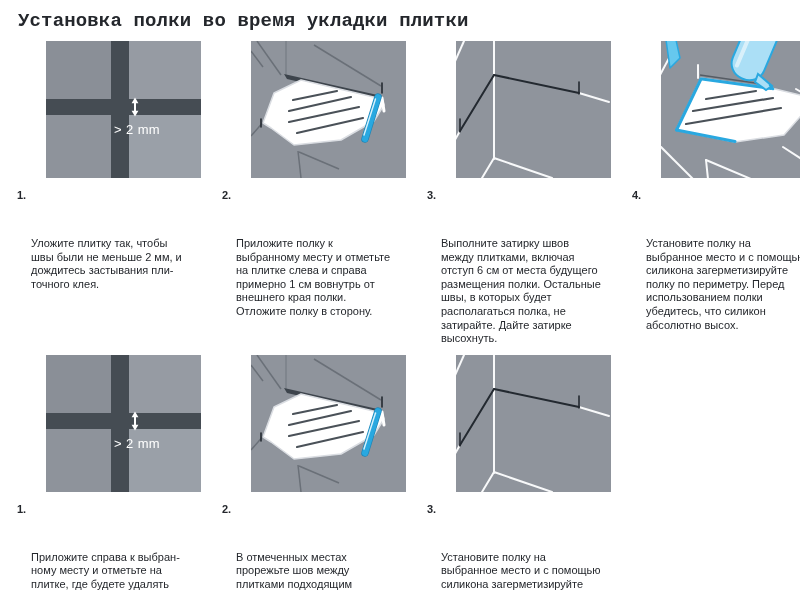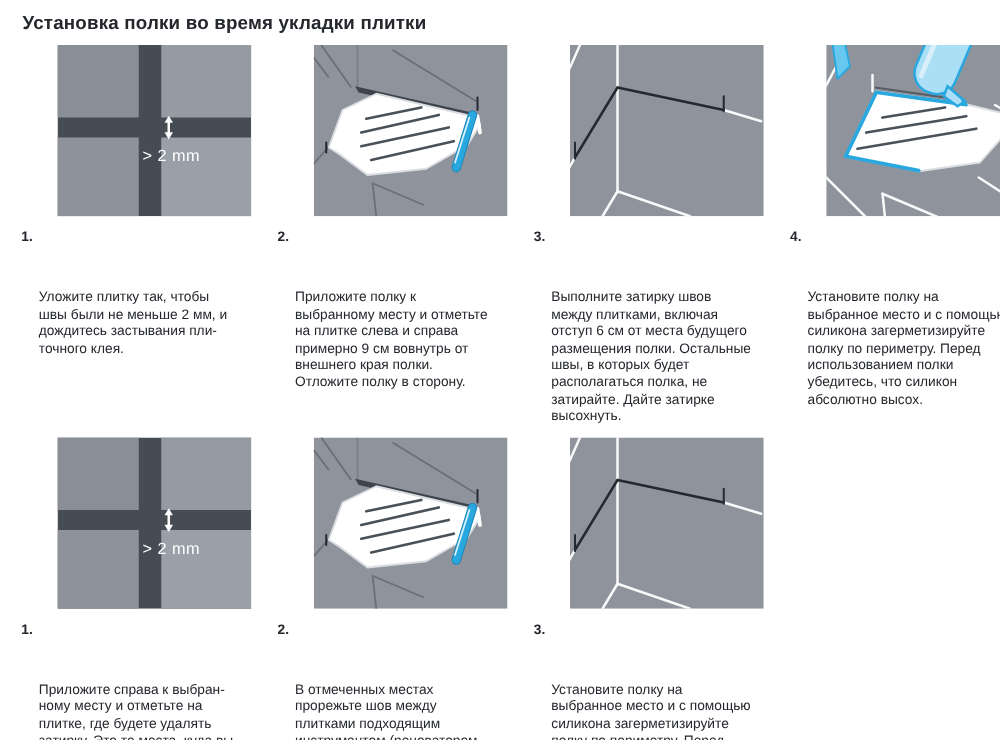--- a/index.html
+++ b/index.html
@@ -17,22 +17,22 @@
     --accent-blue-light:#abdff6;
     --label-white:#ffffff;
   }
   html,body{margin:0;padding:0;}
   body{
     width:800px;height:592px;overflow:hidden;background:#ffffff;
     font-family:"Liberation Sans", sans-serif;color:var(--text);
   }
   .sheet{padding:10px 5px 0 17px;}
   .section-title{
-    font-size:15px;font-weight:700;letter-spacing:.15px;
-    margin:0 0 9px 1px;color:var(--text);
+    font-size:19px;font-weight:700;letter-spacing:.15px;
+    margin:0 0 9px 1px;color:var(--text);font-family:Liberation Mono, monospace;
   }
   .section-after{margin-top:9px;}
   .steps-row{display:grid;grid-template-columns:repeat(4,190px);column-gap:15px;}
   .step{margin:0;}
   .illus-wrap{position:relative;width:155px;height:137px;margin-left:13px;padding-left:16px;}
   .illus{display:block;width:155px;height:137px;}
   .gap-label{
     position:absolute;left:84px;top:81px;color:var(--label-white);
     font-size:13px;font-weight:500;letter-spacing:.4px;white-space:nowrap;
   }
@@ -176,21 +176,21 @@
       </figure>
 
       <figure class="step">
         <div class="illus-wrap">
           <svg class="illus" viewBox="0 0 155 137">
               <use href="#illus-shelf-mark"></use>
             </svg>
         </div>
         <figcaption class="cap">
           <span class="num">2.</span>
-          <span class="txt">Приложите полку к выбранному месту и отметьте на плитке слева и справа примерно 9 см вовнутрь от внешнего края полки. Отложите полку в сторону.</span>
+          <span class="txt">Приложите полку к выбранному месту и отметьте на плитке слева и справа примерно 1 см вовнутрь от внешнего края полки. Отложите полку в сторону.</span>
         </figcaption>
       </figure>
 
       <figure class="step">
         <div class="illus-wrap">
           <svg class="illus" viewBox="0 0 155 137">
               <use href="#illus-joints"></use>
             </svg>
         </div>
         <figcaption class="cap">

